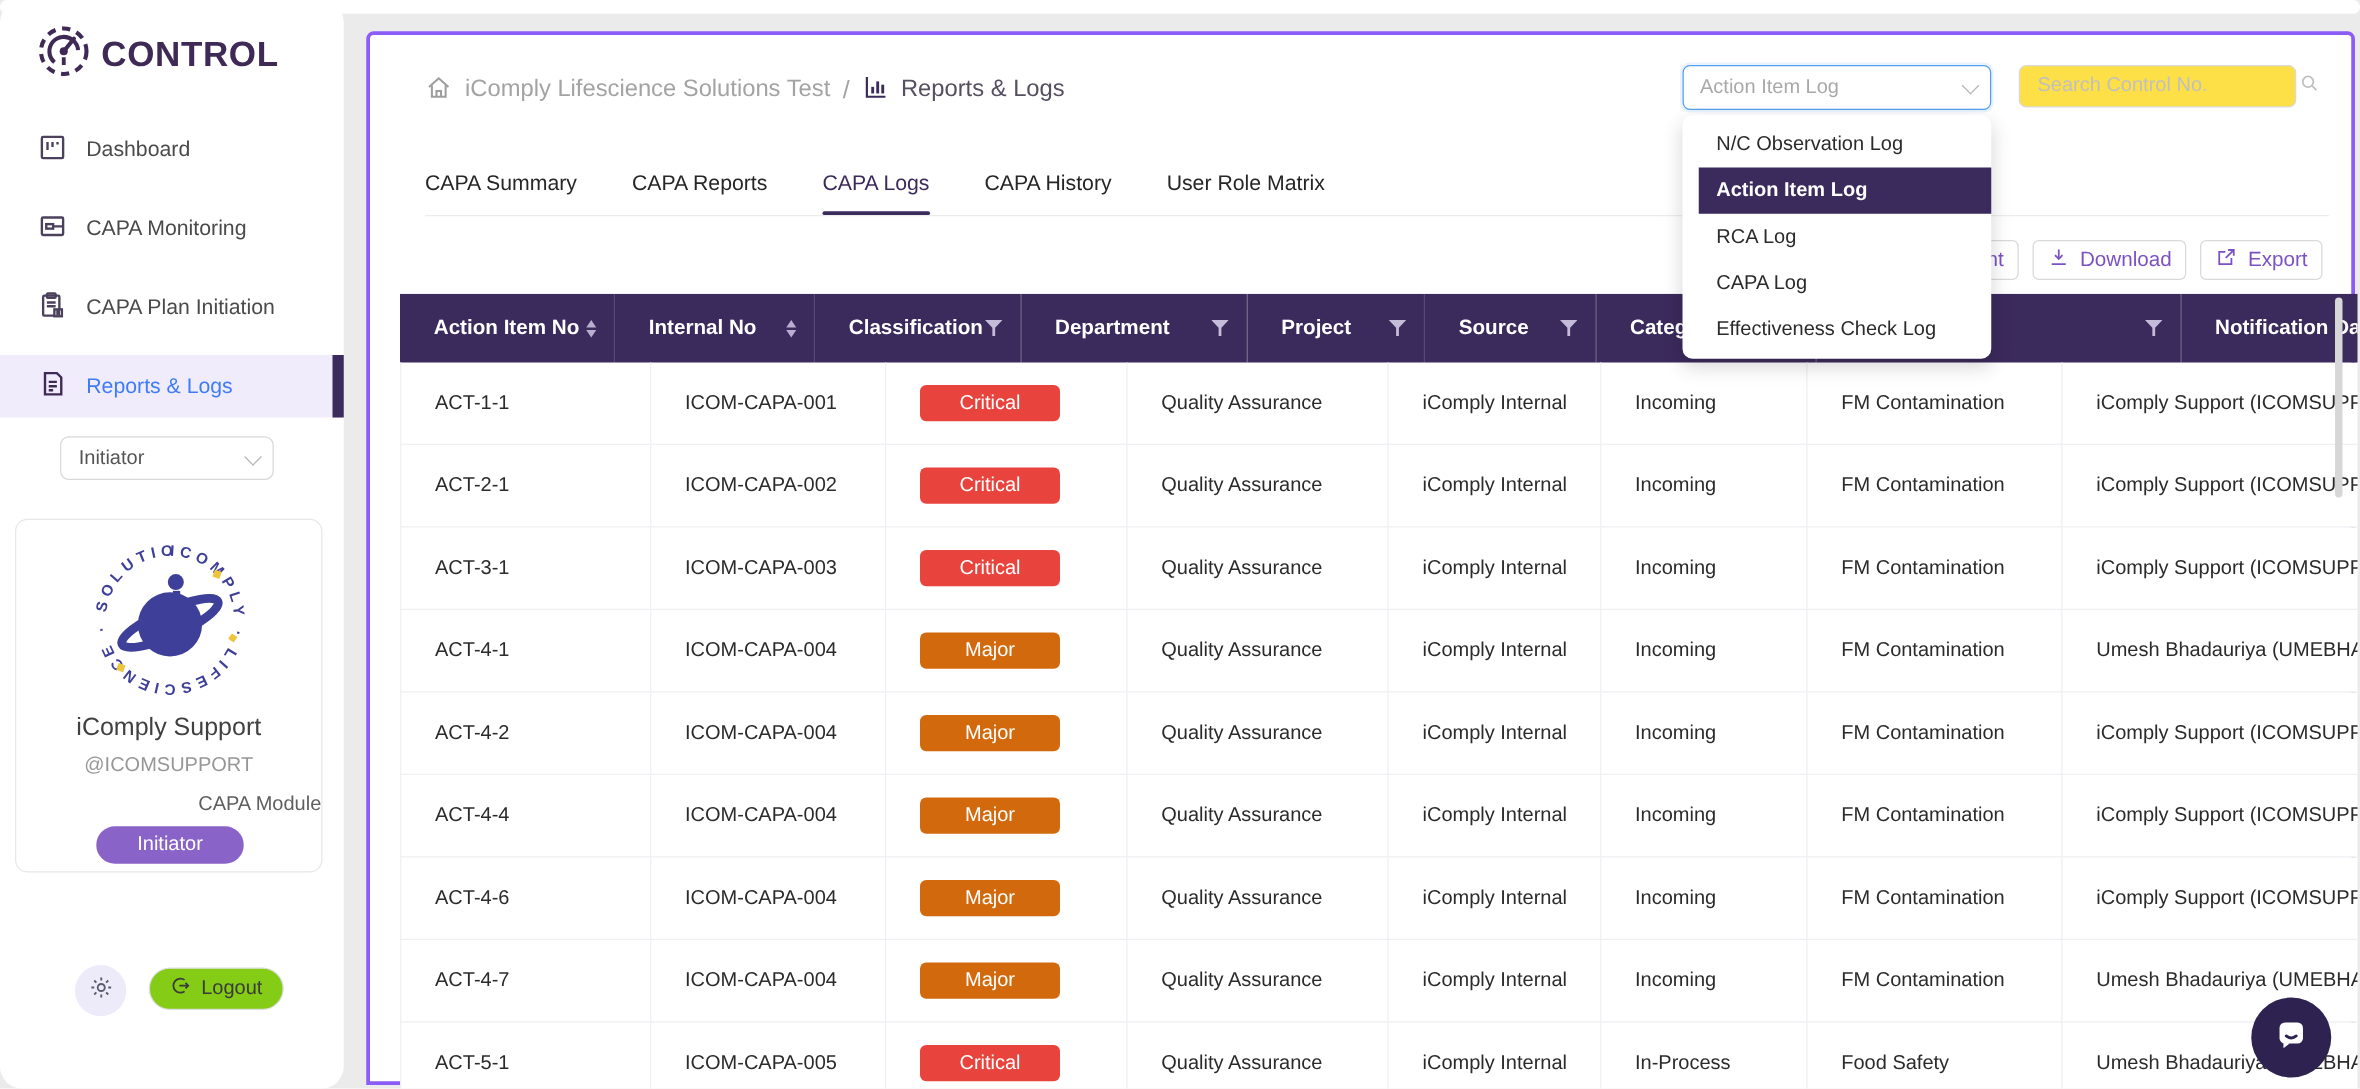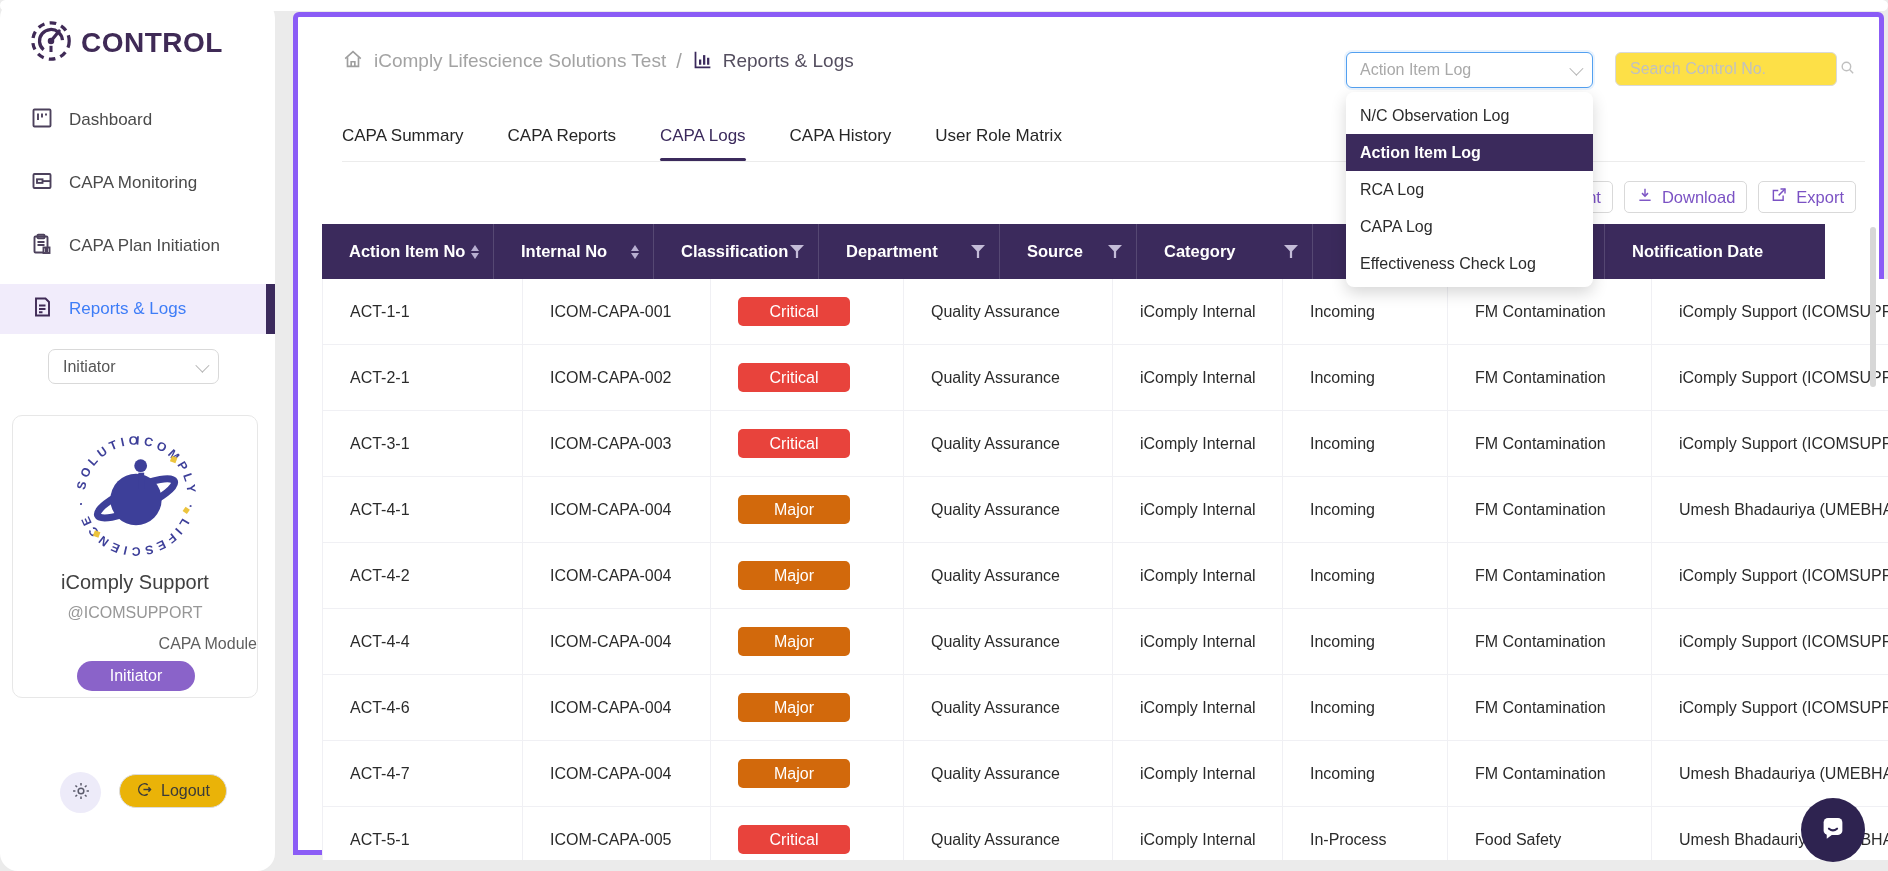--- a/index.html
+++ b/index.html
@@ -25,24 +25,24 @@
   .side-select{left:48px;top:349px;width:171px;height:35px;border:1px solid #d9d9d9;border-radius:7px;background:#fff;display:flex;align-items:center;padding:0 12px 0 14px;font-size:16px;color:#555;}
   .side-select .chev{margin-left:auto;}
   .chev{width:9px;height:9px;border-right:1.7px solid #b4b4b4;border-bottom:1.7px solid #b4b4b4;transform:rotate(45deg) translateY(-2px);}
   .user-card{left:12px;top:415px;width:246px;height:283px;border:1px solid #e7e7e7;border-radius:10px;background:#fff;}
   .stamp{position:absolute;left:53px;top:10px;}
   .uc-name{position:absolute;left:0;top:155px;width:100%;text-align:center;font-size:20px;color:#404040;}
   .uc-handle{position:absolute;left:0;top:188px;width:100%;text-align:center;font-size:16px;color:#979797;}
   .uc-module{position:absolute;left:0;top:219px;width:100%;text-align:right;font-size:16px;color:#5f5f5f;}
   .uc-pill{position:absolute;left:64px;top:245px;width:118px;height:30px;border-radius:15px;background:#8a63c9;color:#fff;font-size:16px;display:flex;align-items:center;justify-content:center;}
   .theme-btn{left:60px;top:772px;width:41px;height:41px;border-radius:50%;background:#edebf9;display:flex;align-items:center;justify-content:center;cursor:pointer;}
-  .logout-btn{left:119px;top:774px;height:34px;border:1px solid #dcdcdc;border-radius:17px;background:#eab308;display:flex;align-items:center;gap:8px;padding:0 16px;font-size:16px;color:#3a3a3a;cursor:pointer;}
+  .logout-btn{left:119px;top:774px;height:34px;border:1px solid #dcdcdc;border-radius:17px;background:#84cc16;display:flex;align-items:center;gap:8px;padding:0 16px;font-size:16px;color:#3a3a3a;cursor:pointer;}
 
   
-  .card{left:293px;top:12px;width:1591px;height:843px;background:#fff;border:5px solid #8b5cf6;border-radius:6px 6px 0 0;z-index:1;}
+  .card{left:293px;top:25px;width:1591px;height:843px;background:#fff;border:3px solid #8b5cf6;border-radius:6px 6px 0 0;z-index:1;}
   .breadcrumb{position:absolute;left:44px;top:26px;height:36px;display:flex;align-items:center;gap:10px;}
   .bc-root{font-size:19px;color:#a3a3a3;}
   .bc-sep{font-size:20px;color:#a3a3a3;}
   .bc-cur{font-size:19px;color:#554f60;}
   .tabbar{position:absolute;left:44px;top:96px;width:1523px;height:48px;border-bottom:1px solid #ececec;display:flex;gap:44px;}
   .tab{font-size:17px;color:#262626;line-height:45px;cursor:pointer;position:relative;}
   .tab.active{color:#3b2a5c;}
   .tab.active::after{content:"";position:absolute;left:0;right:0;bottom:0;height:3px;background:#3b2a5c;border-radius:2px;}
   .toolbar{position:absolute;top:164px;right:23px;display:flex;gap:11px;}
   .tbtn{height:32px;border:1px solid #d9d9d9;border-radius:5px;background:#fff;display:flex;align-items:center;gap:8px;padding:0 11px;font-size:16.5px;color:#7b52c4;cursor:pointer;}
@@ -63,21 +63,21 @@
   .tr .td:first-child{border-left:1px solid #f0f0f4;}
   .badge{min-width:112px;height:29px;border-radius:5px;color:#fff;font-size:16px;display:flex;align-items:center;justify-content:center;}
 
   
   .log-select{left:1346px;top:52px;width:247px;height:36px;background:#fff;border:1px solid #52a0f0;box-shadow:0 0 0 2px rgba(82,160,240,.12);border-radius:6px;display:flex;align-items:center;padding:0 12px 0 13px;font-size:16px;color:#a9a9a9;z-index:40;}
   .log-select .chev{margin-left:auto;}
   .searchbox{left:1615px;top:52px;width:222px;height:34px;background:#fde047;border:1px solid #d9d9d9;border-radius:6px;display:flex;align-items:center;padding:0 10px 0 12px;z-index:30;}
   .searchbox input{border:none;outline:none;flex:1;font-size:16px;color:#444;font-family:"Liberation Sans",sans-serif;background:transparent;}
   .searchbox input::placeholder{color:#c0c0c0;}
   .dropdown{left:1346px;top:92px;width:247px;background:#fff;border-radius:8px;box-shadow:0 6px 16px rgba(0,0,0,.16);padding:5px 0;z-index:50;}
-  .opt{height:37px;display:flex;align-items:center;padding-left:14px;font-size:16px;color:#2b2b2b;cursor:pointer;}
+  .opt{height:37px;display:flex;align-items:center;padding-left:14px;font-size:16px;color:#2b2b2b;cursor:pointer;margin-left:13px;}
   .opt.sel{background:#3b2a5c;color:#fff;font-weight:bold;}
 
   .chat-fab{left:1801px;top:798px;width:64px;height:64px;border-radius:50%;background:#2e2350;z-index:60;display:flex;align-items:center;justify-content:center;cursor:pointer;}
 </style>
 </head>
 <body>
 
 <div id="screen">
   <div class="abs top-band"></div>
 
@@ -166,20 +166,26 @@
             <span class="ctrl">
               <span class="funnel" style="display:block"></span>
             </span>
           </div>
           <div class="th" style="width: 181px; box-sizing: border-box; flex: 0 0 auto;">
             <span>Department</span>
             <span class="ctrl">
               <span class="funnel" style="display:block"></span>
             </span>
           </div>
+          <div class="th" style="width: 142px; box-sizing: border-box; flex: 0 0 auto;">
+            <span>Project</span>
+            <span class="ctrl">
+              <span class="funnel" style="display:block"></span>
+            </span>
+          </div>
           <div class="th" style="width: 137px; box-sizing: border-box; flex: 0 0 auto;">
             <span>Source</span>
             <span class="ctrl">
               <span class="funnel" style="display:block"></span>
             </span>
           </div>
           <div class="th" style="width: 176px; box-sizing: border-box; flex: 0 0 auto;">
             <span>Category</span>
             <span class="ctrl">
               <span class="funnel" style="display:block"></span>

